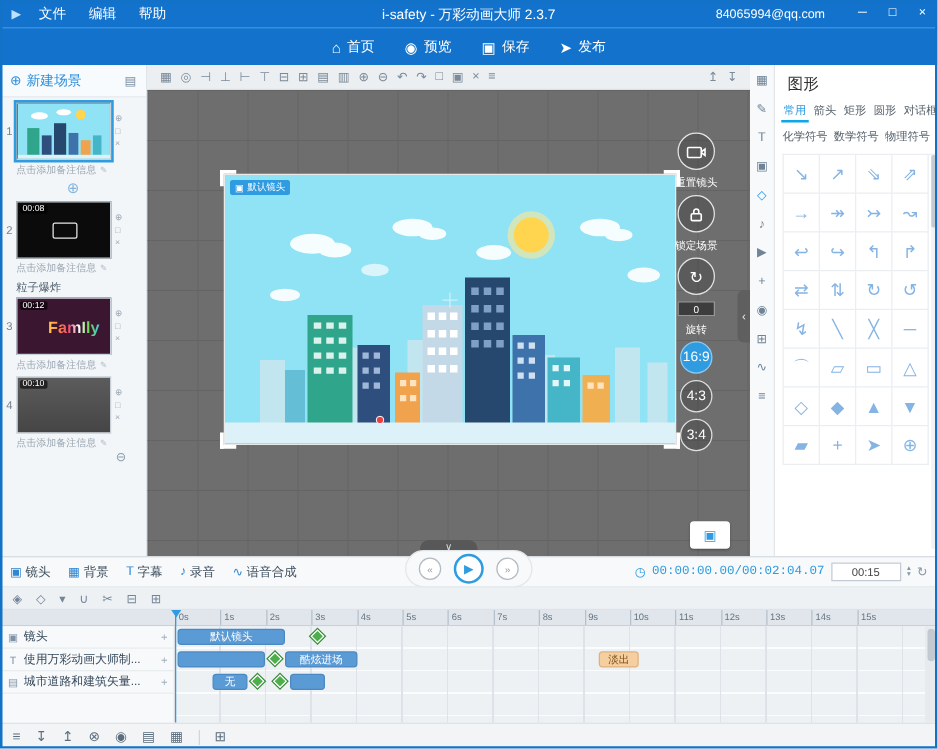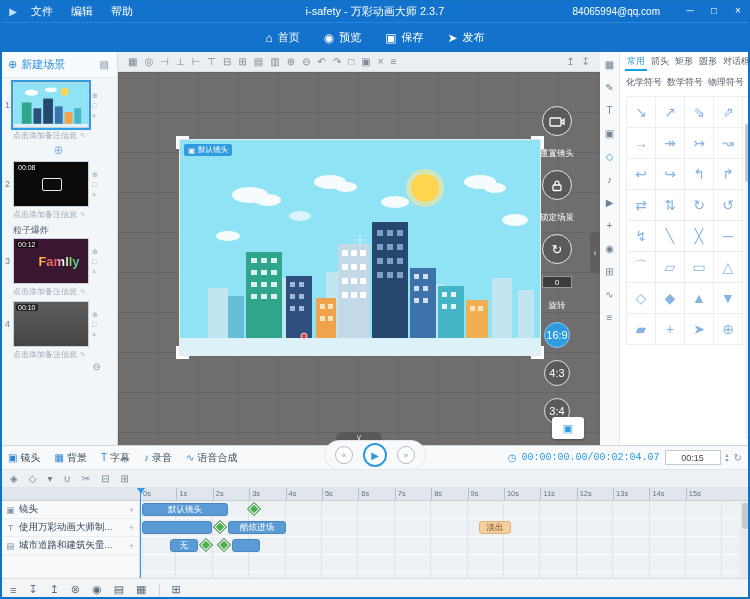--- a/index.html
+++ b/index.html
@@ -57,21 +57,21 @@
      background-image:linear-gradient(#646464 1px, transparent 1px),linear-gradient(90deg,#646464 1px, transparent 1px);
      background-size:40px 40px; overflow:hidden; }
   #stage { position:absolute; left:62px; top:68px; width:360px; height:215px; box-shadow:0 0 0 1px rgba(255,255,255,.85); }
   #stage svg { display:block; width:100%; height:100%; }
   .br { position:absolute; width:13px; height:13px; border:3px solid #fff; z-index:3; }
   .br.tl { left:-4px; top:-4px; border-right:none; border-bottom:none; }
   .br.tr { right:-4px; top:-4px; border-left:none; border-bottom:none; }
   .br.bl { left:-4px; bottom:-4px; border-right:none; border-top:none; }
   .br.brt { right:-4px; bottom:-4px; border-left:none; border-top:none; }
   #camera-tag { position:absolute; left:4px; top:4px; background:#2f9be0; color:#fff; font-size:7.5px; padding:1px 4px; border-radius:2px; display:flex; gap:3px; align-items:center; z-index:3; }
-  #camera-controls { position:absolute; right:18px; top:34px; width:50px; display:flex; flex-direction:column; align-items:center; gap:12px; z-index:4; }
+  #camera-controls { position:absolute; right:18px; top:34px; width:50px; display:flex; flex-direction:column; align-items:center; gap:5px; z-index:4; }
   .cc-btn { width:30px; height:30px; border-radius:50%; border:1.5px solid #e4e4e4; background:rgba(35,35,35,.25); display:flex; align-items:center; justify-content:center; color:#fff; font-size:13px; cursor:pointer; }
   .cc-label { color:#fff; font-size:8.5px; text-align:center; line-height:10px; }
   .cc-input { width:30px; height:12px; background:#3d3d3d; border:1px solid #979797; color:#fff; font-size:8px; text-align:center; line-height:11px; }
   .cc-ratio { width:26px; height:26px; border-radius:50%; border:1.5px solid #dedede; background:rgba(35,35,35,.25); color:#fff; font-size:11px; display:flex; align-items:center; justify-content:center; cursor:pointer; }
   .cc-ratio.active { background:#2f9be0; border-color:#8ccbf2; }
   #collapse-tab { position:absolute; left:50%; bottom:0; transform:translateX(-50%); width:46px; height:13px; background:#585858; border-radius:7px 7px 0 0; color:#ddd; text-align:center; font-size:8px; line-height:12px; z-index:4; }
   #mini-panel { position:absolute; right:16px; bottom:6px; width:32px; height:22px; background:#fff; border-radius:3px; display:flex; align-items:center; justify-content:center; color:#2f9be0; font-size:11px; z-index:4; box-shadow:0 1px 2px rgba(0,0,0,.3); }
   #strip-chevron { position:absolute; right:0; top:160px; width:10px; height:42px; background:#5f5f5f; border-radius:5px 0 0 5px; color:#eee; font-size:9px; display:flex; align-items:center; justify-content:center; z-index:4; }
 
   
@@ -463,20 +463,21 @@
       <span class="si">♪</span>
       <span class="si">▶</span>
       <span class="si">+</span>
       <span class="si">◉</span>
       <span class="si">⊞</span>
       <span class="si">∿</span>
       <span class="si">≡</span>
     </div>
 
     <div id="shapes-panel">
+      <div id="shp-title">图形</div>
       <div class="shp-tabs">
         <span class="shp-tab active">常用</span>
         <span class="shp-tab">箭头</span>
         <span class="shp-tab">矩形</span>
         <span class="shp-tab">圆形</span>
         <span class="shp-tab">对话框</span>
       </div>
       <div class="shp-cats">
         <span class="shp-cat">化学符号</span>
         <span class="shp-cat">数学符号</span>

